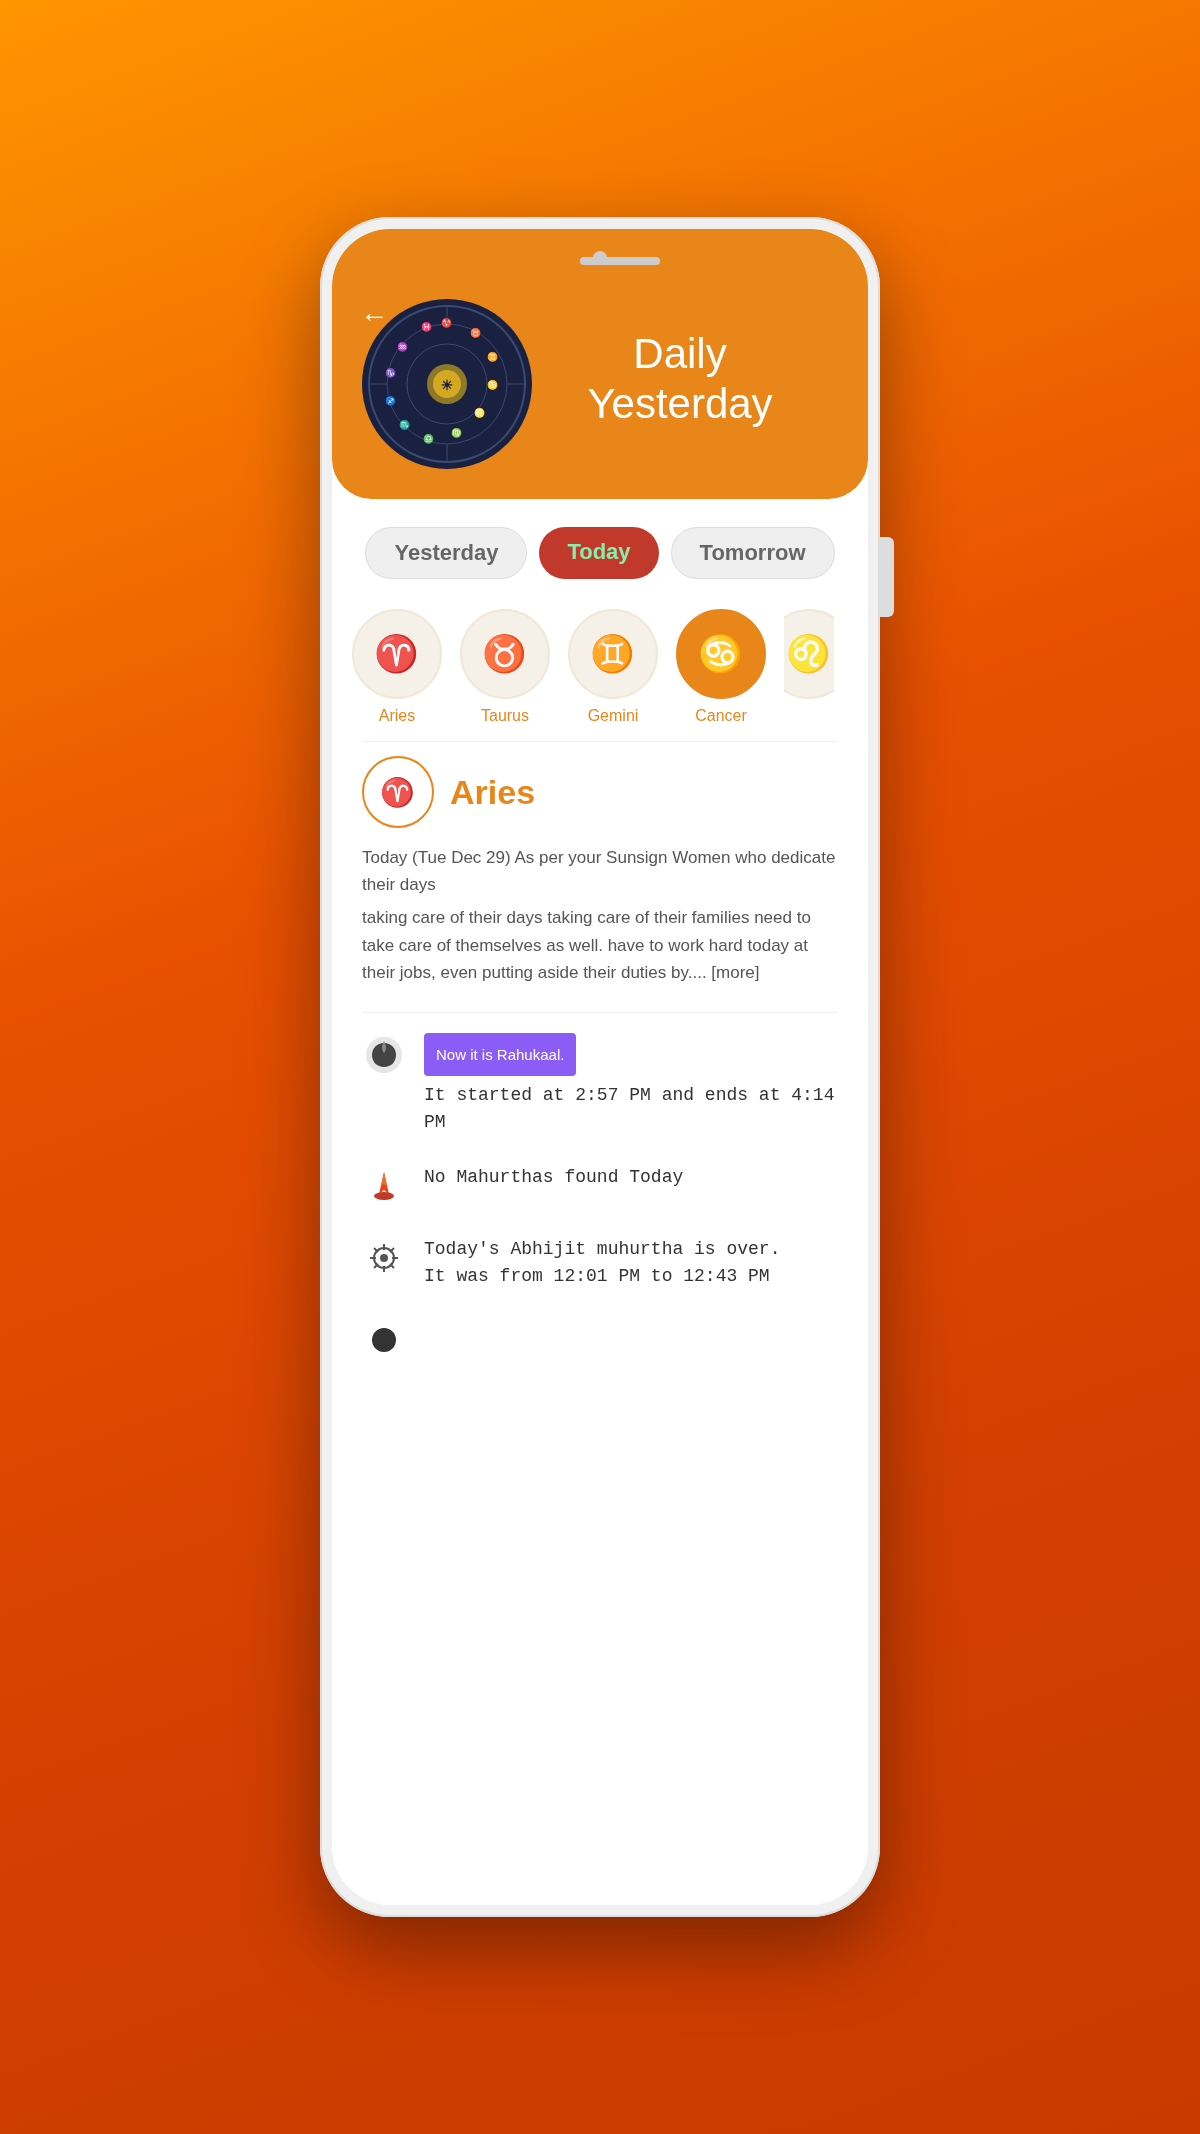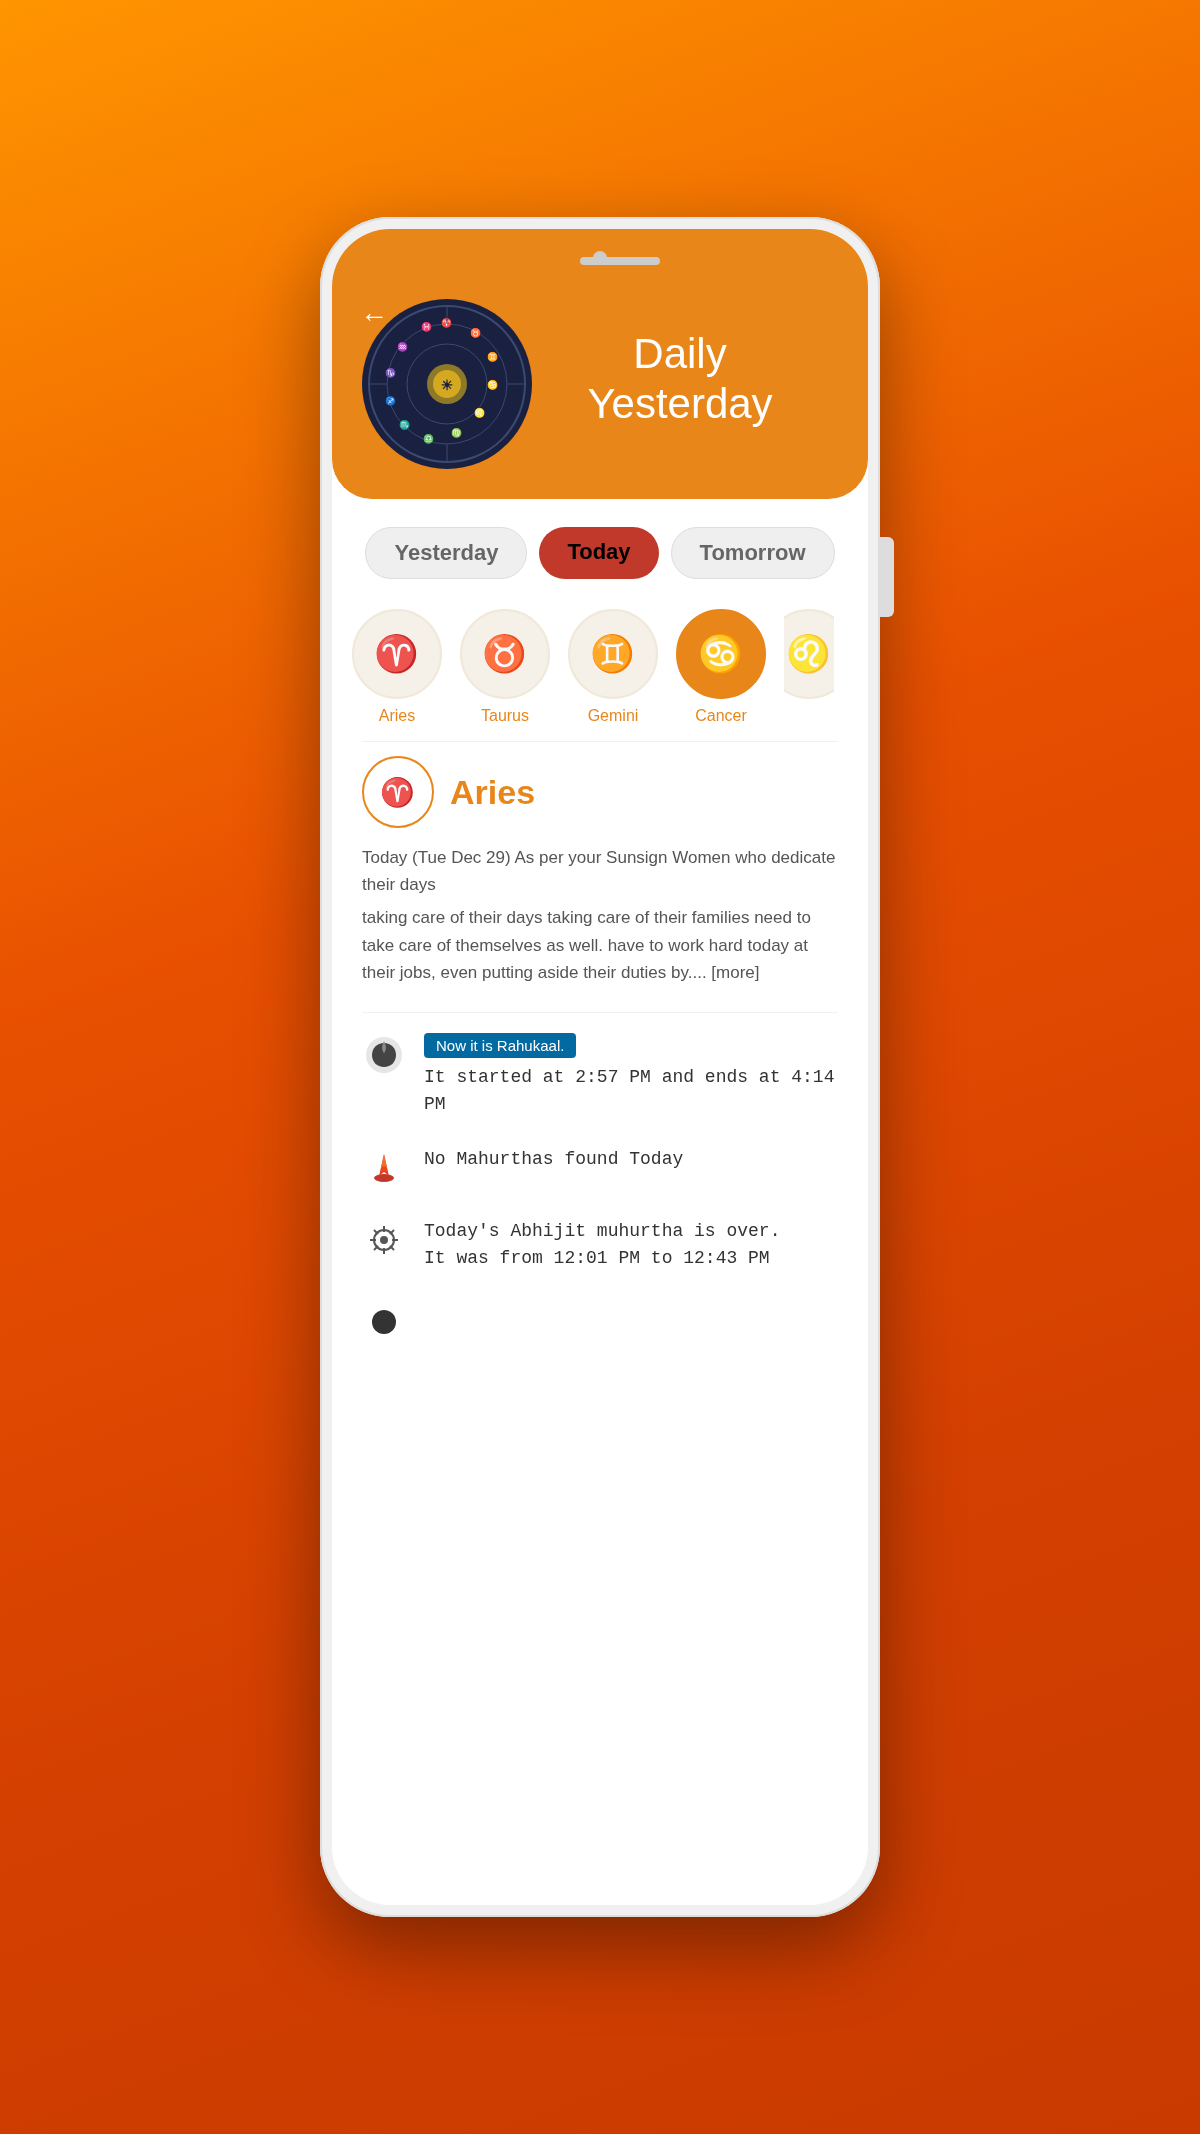--- a/index.html
+++ b/index.html
@@ -140,21 +140,21 @@
     }
 
     .day-tab.inactive {
       background: #efefef;
       color: #666;
       border: 1px solid #ddd;
     }
 
     .day-tab.active {
       background: #c0392b;
-      color: #000000;
+      color: #86efac;
       border: none;
     }
 
     
     .signs-scroll {
       display: flex;
       gap: 18px;
       padding: 10px 20px 16px 20px;
       overflow: hidden;
     }
@@ -257,23 +257,23 @@
       justify-content: center;
       font-size: 26px;
     }
 
     .info-content {
       flex: 1;
     }
 
     .rahukaal-badge {
       display: inline-block;
-      background: #0369a1;
+      background: #8b5cf6;
       color: white;
-      padding: 4px 12px;
+      padding: 13px 12px;
       border-radius: 4px;
       font-size: 15px;
       font-weight: 500;
       margin-bottom: 6px;
     }
 
     .info-text {
       font-size: 18px;
       color: #333;
       line-height: 1.5;

